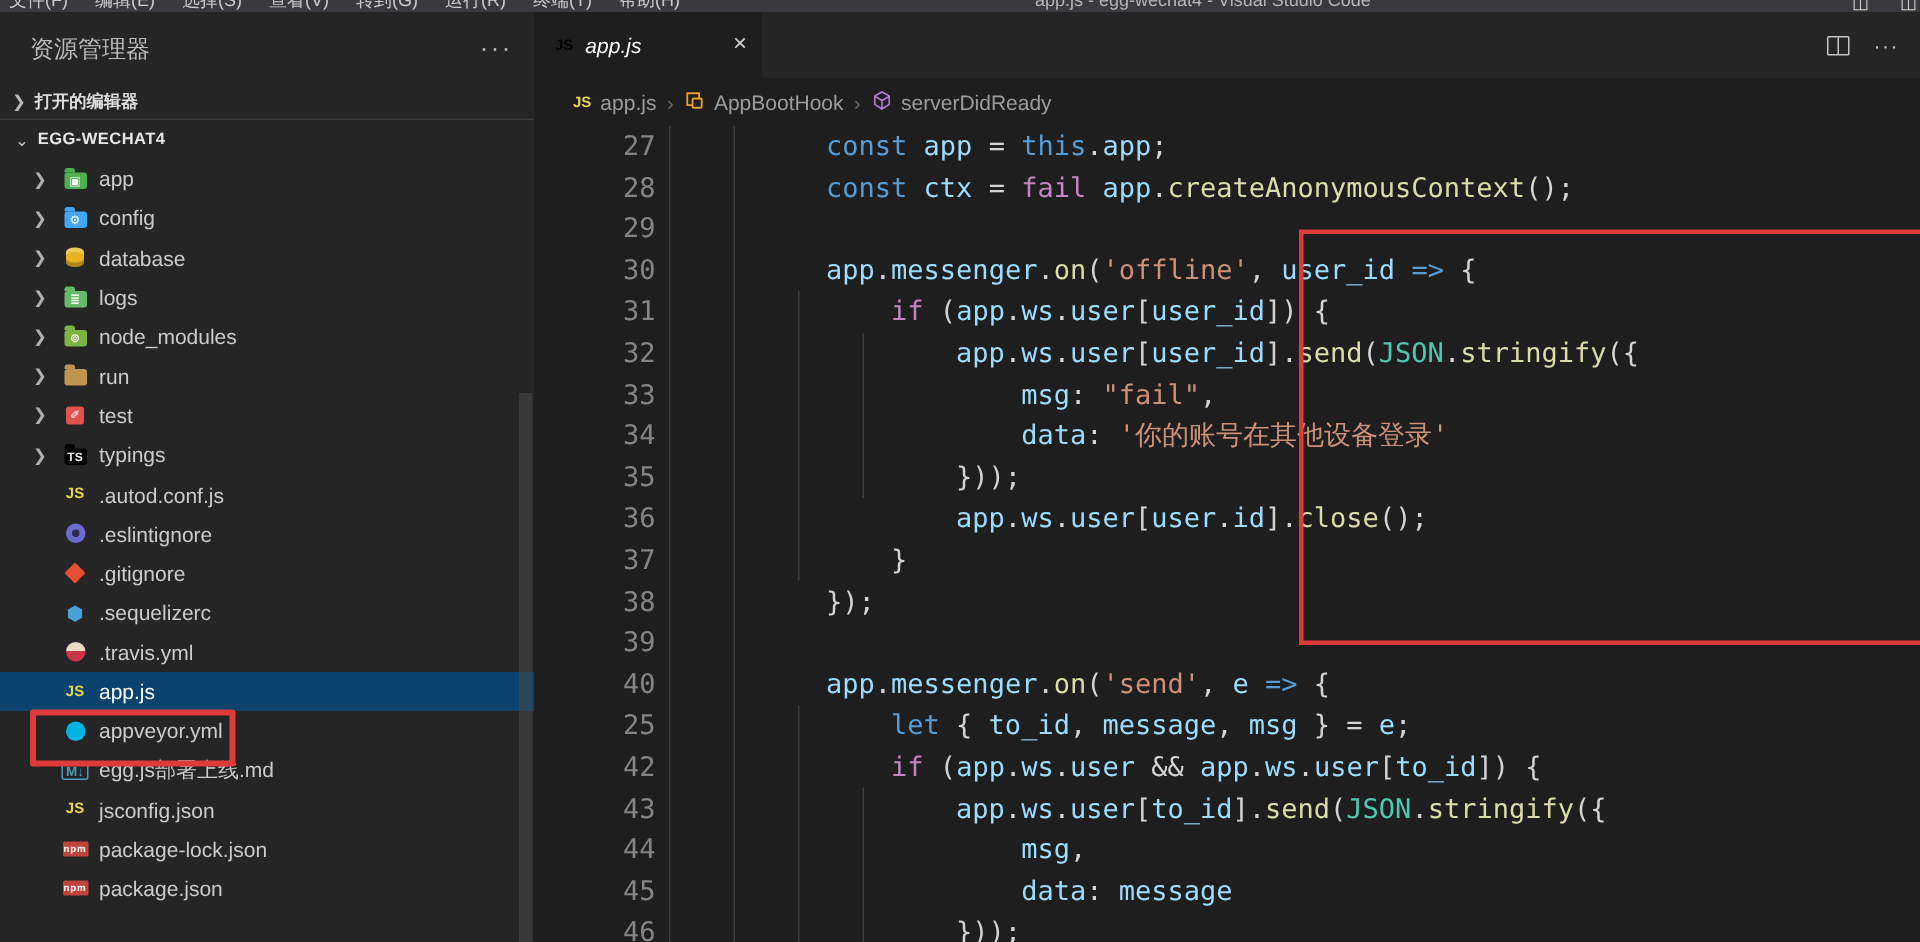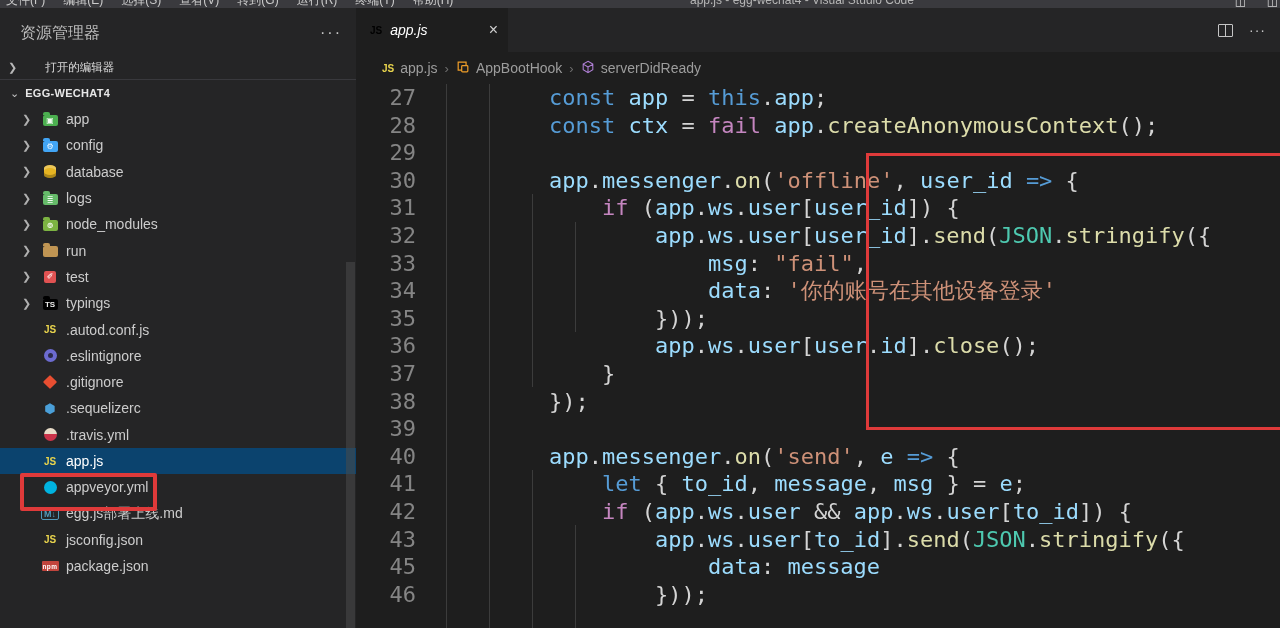--- a/index.html
+++ b/index.html
@@ -16,21 +16,21 @@
 
   
   .sidebar { position:absolute; left:0; top:8px; width:356px; height:620px;
     background:#252526; color:#cccccc; overflow:hidden; }
   .sb-header { height:42px; display:flex; align-items:center; padding:8px 14px 0 20px; }
   .sb-title { font-size:16px; color:#bbbbbb; flex:1; }
   .sb-more { font-size:16px; color:#c5c5c5; letter-spacing:2px; cursor:pointer; }
   .sb-open { margin-top:6px; height:24px; display:flex; align-items:center; gap:6px;
     padding-left:8px; border-bottom:1px solid #39393d; }
   .sb-open .chev { color:#b8b8b8; font-size:11px; }
-  .sb-open .lbl { font-size:11.5px; font-weight:normal; color:#dddddd;margin-left:22px; }
+  .sb-open .lbl { font-size:11.5px; font-weight:bold; color:#dddddd; }
   .sb-root { height:26px; display:flex; align-items:center; gap:6px; padding-left:10px; }
   .sb-root .chev { color:#c5c5c5; font-size:11px; }
   .sb-root .lbl { font-size:11px; font-weight:bold; color:#e7e7e7; letter-spacing:.3px; }
   .tree { position:relative; }
   .tree-row { height:26.3px; display:flex; align-items:center; cursor:pointer; }
   .tree-row .chev-box { width:18px; margin-left:22px; color:#b0b0b0; font-size:11px; text-align:left; }
   .tree-row .ic { width:20px; display:flex; justify-content:center; align-items:center; }
   .tree-row .lbl { font-size:14px; color:#cccccc; margin-left:6px; white-space:nowrap; }
   .tree-row.selected { background:#0b436e; }
   .tree-row.selected .lbl { color:#ffffff; }
@@ -69,21 +69,21 @@
   .split-icon::before { content:''; position:absolute; left:6px; top:0; bottom:0; width:1px; background:#c5c5c5; }
   .more-icon { color:#c5c5c5; font-size:14px; letter-spacing:1px; }
   .breadcrumbs { height:32px; display:flex; align-items:center; gap:7px; padding-left:26px;
     font-size:14px; color:#9d9d9d; background:#1e1e1e; }
   .breadcrumbs .seg { display:flex; align-items:center; gap:6px; cursor:pointer; }
   .breadcrumbs .sep { color:#6e6e6e; font-size:13px; }
   .crumb-js { font-size:10px; font-weight:bold; color:#e8d44d; font-style:normal; }
 
   
   .code-wrap { position:relative; height:544px; overflow:hidden;
-    font-family:"DejaVu Sans Mono","Liberation Mono",monospace; font-size:22px; }
+    font-family:"DejaVu Sans Mono","Liberation Mono",monospace; font-size:18px;padding-left:21px; }
   .code-line { height:27.6px; line-height:27.6px; display:flex; white-space:pre; }
   .code-line .ln { width:60px; text-align:right; color:#858585; flex:none; }
   .code-line .code { margin-left:27px; }
   .k{color:#569cd6}.c{color:#c586c0}.v{color:#9cdcfe}.f{color:#dcdcaa}
   .t{color:#4ec9b0}.s{color:#ce9178}.p{color:#d4d4d4}
   .guide { position:absolute; width:1px; background:#3c3c3c; }
 
   
   .annot { position:absolute; border:3px solid #df3a3a; z-index:30; pointer-events:none; }
   .annot-sidebar { left:20px; top:465px; width:137px; height:38px; border-width:4px; border-radius:2px; }
@@ -243,20 +243,27 @@
           <b class="mdic" style="color: rgb(81, 154, 186);">M↓</b>
         </span>
         <span class="lbl">egg.js部署上线.md</span>
       </div>
       <div class="tree-row">
         <span class="chev-box"></span>
         <span class="ic">
           <b class="jsb" style="color: rgb(232, 212, 77);">JS</b>
         </span>
         <span class="lbl">jsconfig.json</span>
+      </div>
+      <div class="tree-row">
+        <span class="chev-box"></span>
+        <span class="ic">
+          <span class="npmic" style="background: rgb(192, 68, 60);">npm</span>
+        </span>
+        <span class="lbl">package-lock.json</span>
       </div>
       <div class="tree-row">
         <span class="chev-box"></span>
         <span class="ic">
           <span class="npmic" style="background: rgb(192, 68, 60);">npm</span>
         </span>
         <span class="lbl">package.json</span>
       </div>
     </div>
   <div class="sb-scrollbar"></div>
@@ -311,21 +318,22 @@
         <div class="code-line"><span class="ln">31</span><span class="code"><span class="p">            </span><span class="c">if</span><span class="p"> (</span><span class="v">app</span><span class="p">.</span><span class="v">ws</span><span class="p">.</span><span class="v">user</span><span class="p">[</span><span class="v">user_id</span><span class="p">]) {</span></span></div>
         <div class="code-line"><span class="ln">32</span><span class="code"><span class="p">                </span><span class="v">app</span><span class="p">.</span><span class="v">ws</span><span class="p">.</span><span class="v">user</span><span class="p">[</span><span class="v">user_id</span><span class="p">].</span><span class="f">send</span><span class="p">(</span><span class="t">JSON</span><span class="p">.</span><span class="f">stringify</span><span class="p">({</span></span></div>
         <div class="code-line"><span class="ln">33</span><span class="code"><span class="p">                    </span><span class="v">msg</span><span class="p">: </span><span class="s">"fail"</span><span class="p">,</span></span></div>
         <div class="code-line"><span class="ln">34</span><span class="code"><span class="p">                    </span><span class="v">data</span><span class="p">: </span><span class="s">'你的账号在其他设备登录'</span></span></div>
         <div class="code-line"><span class="ln">35</span><span class="code"><span class="p">                }));</span></span></div>
         <div class="code-line"><span class="ln">36</span><span class="code"><span class="p">                </span><span class="v">app</span><span class="p">.</span><span class="v">ws</span><span class="p">.</span><span class="v">user</span><span class="p">[</span><span class="v">user</span><span class="p">.</span><span class="v">id</span><span class="p">].</span><span class="f">close</span><span class="p">();</span></span></div>
         <div class="code-line"><span class="ln">37</span><span class="code"><span class="p">            }</span></span></div>
         <div class="code-line"><span class="ln">38</span><span class="code"><span class="p">        });</span></span></div>
         <div class="code-line"><span class="ln">39</span><span class="code"></span></div>
         <div class="code-line"><span class="ln">40</span><span class="code"><span class="p">        </span><span class="v">app</span><span class="p">.</span><span class="v">messenger</span><span class="p">.</span><span class="f">on</span><span class="p">(</span><span class="s">'send'</span><span class="p">, </span><span class="v">e</span><span class="p"> </span><span class="k">=&gt;</span><span class="p"> {</span></span></div>
-        <div class="code-line"><span class="ln">41</span><span class="code"><span class="p">            </span><span class="k">let</span><span class="p"> { </span><span class="v">to_id</span><span class="p">, </span><span class="v">message</span><span class="p">, </span><span class="v">msg</span><span class="p"> } = </span><span class="v">e</span><span class="p">;</span></span></div>
+        <div class="code-line"><span class="ln">25</span><span class="code"><span class="p">            </span><span class="k">let</span><span class="p"> { </span><span class="v">to_id</span><span class="p">, </span><span class="v">message</span><span class="p">, </span><span class="v">msg</span><span class="p"> } = </span><span class="v">e</span><span class="p">;</span></span></div>
         <div class="code-line"><span class="ln">42</span><span class="code"><span class="p">            </span><span class="c">if</span><span class="p"> (</span><span class="v">app</span><span class="p">.</span><span class="v">ws</span><span class="p">.</span><span class="v">user</span><span class="p"> &amp;&amp; </span><span class="v">app</span><span class="p">.</span><span class="v">ws</span><span class="p">.</span><span class="v">user</span><span class="p">[</span><span class="v">to_id</span><span class="p">]) {</span></span></div>
         <div class="code-line"><span class="ln">43</span><span class="code"><span class="p">                </span><span class="v">app</span><span class="p">.</span><span class="v">ws</span><span class="p">.</span><span class="v">user</span><span class="p">[</span><span class="v">to_id</span><span class="p">].</span><span class="f">send</span><span class="p">(</span><span class="t">JSON</span><span class="p">.</span><span class="f">stringify</span><span class="p">({</span></span></div>
+        <div class="code-line"><span class="ln">44</span><span class="code"><span class="p">                    </span><span class="v">msg</span><span class="p">,</span></span></div>
         <div class="code-line"><span class="ln">45</span><span class="code"><span class="p">                    </span><span class="v">data</span><span class="p">: </span><span class="v">message</span></span></div>
         <div class="code-line"><span class="ln">46</span><span class="code"><span class="p">                }));</span></span></div>
       </div>
   </div>
   <div class="annot annot-editor" style="border-color: rgb(223, 58, 58);"></div>
 </div>
 
 </body></html>

